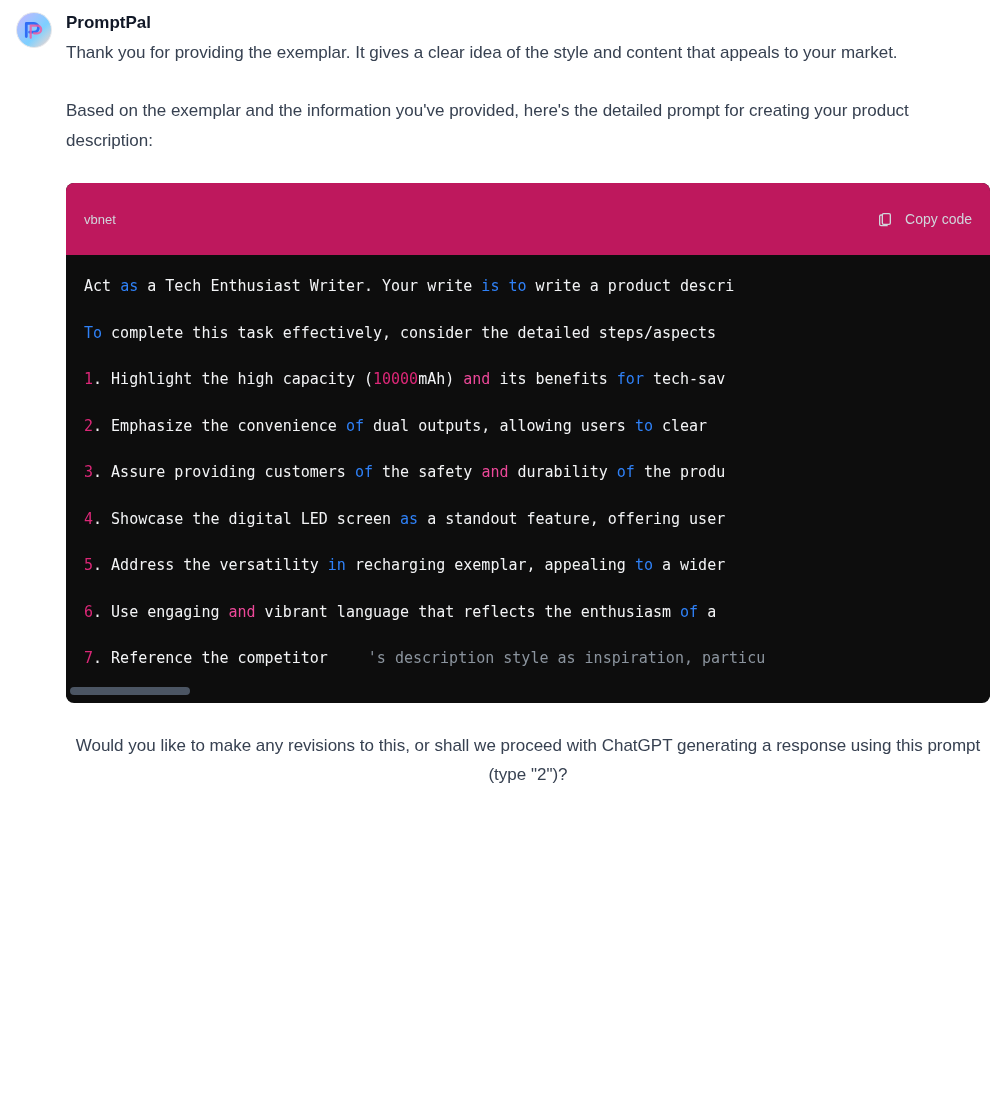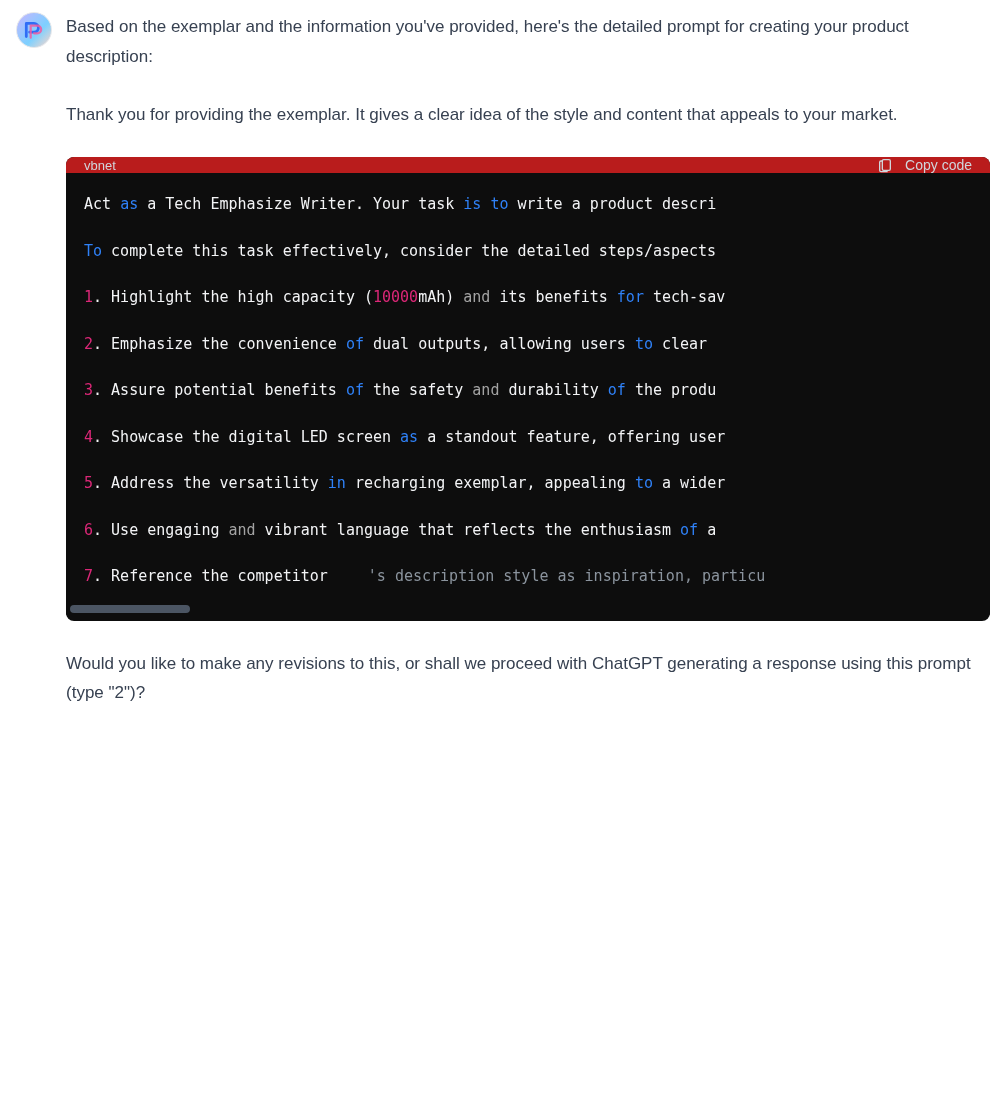--- a/index.html
+++ b/index.html
@@ -21,45 +21,45 @@
   .avatar svg { width: 22px; height: 22px; }
   .content { flex: 1; min-width: 0; }
   .sender {
     font-weight: 700; font-size: 17px; color: #111827;
     line-height: 1.3; margin-bottom: 4px;
   }
   .para {
     font-size: 17px; line-height: 1.75; color: #374151;
     margin-bottom: 28px;
   }
-  .para:last-of-type { margin-bottom: 0; }
+  .para:last-of-type { margin-bottom: 0; text-align: center; }
   .code-block {
     background: #0d0d0d; border-radius: 8px; overflow: hidden;
     margin: 6px 0 28px 0;
   }
   .code-header {
-    background: #b91c1c; display: flex; justify-content: space-between;
-    align-items: center; padding: 0 18px; color: #d1d5db;
+    background: #be185d; display: flex; justify-content: space-between;
+    align-items: center; padding: 28px 18px; color: #d1d5db;
     font-size: 13px;
   }
   .code-lang { color: #d1d5db; }
   .copy-btn {
     display: inline-flex; align-items: center; gap: 12px;
     background: none; border: none; color: #d1d5db; cursor: pointer;
     font-size: 14px; font-family: inherit;
   }
   .copy-btn svg { width: 16px; height: 16px; }
   .code-scroll { overflow-x: auto; }
   .code-body {
     font-family: ui-monospace, SFMono-Regular, Menlo, Consolas, monospace;
     font-size: 15px; line-height: 1.55; padding: 20px 18px 14px 18px;
     color: #f3f4f6; white-space: pre;
   }
   .tok-keyword { color: #2f81f7; text-align: right; }
-  .tok-and     { color: #a3a3a3; }
+  .tok-and     { color: #ec4899; }
   .tok-num     { color: #db2777; }
   .tok-comment { color: #8b949e; margin-left: 40px; }
   .scroll-track {
     height: 12px; background: #0d0d0d; position: relative;
     margin: 0 0 6px 0;
   }
   .scroll-thumb {
     position: absolute; left: 4px; top: 2px; height: 8px; width: 120px;
     background: #4b5563; border-radius: 4px;
   }
@@ -69,45 +69,46 @@
 
 <div class="message">
   <div class="avatar">
     <svg viewBox="0 0 40 40">
       <path d="M6 32 V8 h14 a8 8 0 0 1 0 16 H12" fill="none" stroke="#2f6df6" stroke-width="5" stroke-linecap="round" stroke-linejoin="round"></path>
       <path d="M14 34 V12 h12 a7 7 0 0 1 0 14 H20" fill="none" stroke="#ef5ba1" stroke-width="4" stroke-linecap="round" stroke-linejoin="round" opacity="0.85"></path>
     </svg>
   </div>
 
   <div class="content">
+    <div class="sender">PromptPal</div>
 
+    <p class="para">Thank you for providing the exemplar. It gives a clear idea of the style and content that appeals to your market.</p>
     <p class="para">Based on the exemplar and the information you've provided, here's the detailed prompt for creating your product description:</p>
-    <p class="para">Thank you for providing the exemplar. It gives a clear idea of the style and content that appeals to your market.</p>
 
     <div class="code-block">
       <div class="code-header">
         <span class="code-lang">vbnet</span>
         <button class="copy-btn">
           <svg viewBox="0 0 24 24" fill="none" stroke="currentColor" stroke-width="2">
             <rect x="8" y="4" width="12" height="16" rx="2"></rect>
             <path d="M8 6 H6 a2 2 0 0 0 -2 2 v12 a2 2 0 0 0 2 2 h10"></path>
           </svg>
           <span>Copy code</span>
         </button>
       </div>
       <div class="code-scroll">
-        <pre class="code-body" id="code-body"><span>Act </span><span class="tok-keyword">as</span><span> a Tech Emphasize Writer. Your task </span><span class="tok-keyword">is</span><span> </span><span class="tok-keyword">to</span><span> write a product descri</span>
+        <pre class="code-body" id="code-body"><span>Act </span><span class="tok-keyword">as</span><span> a Tech Enthusiast Writer. Your write </span><span class="tok-keyword">is</span><span> </span><span class="tok-keyword">to</span><span> write a product descri</span>
 
 <span class="tok-keyword">To</span><span> complete this task effectively, consider the detailed steps/aspects</span>
 
 <span class="tok-num">1</span><span>. Highlight the high capacity (</span><span class="tok-num">10000</span><span>mAh) </span><span class="tok-and">and</span><span> its benefits </span><span class="tok-keyword">for</span><span> tech-sav</span>
 
 <span class="tok-num">2</span><span>. Emphasize the convenience </span><span class="tok-keyword">of</span><span> dual outputs, allowing users </span><span class="tok-keyword">to</span><span> clear </span>
 
-<span class="tok-num">3</span><span>. Assure potential benefits </span><span class="tok-keyword">of</span><span> the safety </span><span class="tok-and">and</span><span> durability </span><span class="tok-keyword">of</span><span> the produ</span>
+<span class="tok-num">3</span><span>. Assure providing customers </span><span class="tok-keyword">of</span><span> the safety </span><span class="tok-and">and</span><span> durability </span><span class="tok-keyword">of</span><span> the produ</span>
 
 <span class="tok-num">4</span><span>. Showcase the digital LED screen </span><span class="tok-keyword">as</span><span> a standout feature, offering user</span>
 
 <span class="tok-num">5</span><span>. Address the versatility </span><span class="tok-keyword">in</span><span> recharging exemplar, appealing </span><span class="tok-keyword">to</span><span> a wider </span>
 
 <span class="tok-num">6</span><span>. Use engaging </span><span class="tok-and">and</span><span> vibrant language that reflects the enthusiasm </span><span class="tok-keyword">of</span><span> a </span>
 
 <span class="tok-num">7</span><span>. Reference the competitor</span><span class="tok-comment">'s description style as inspiration, particu</span></pre>
       </div>
       <div class="scroll-track">

